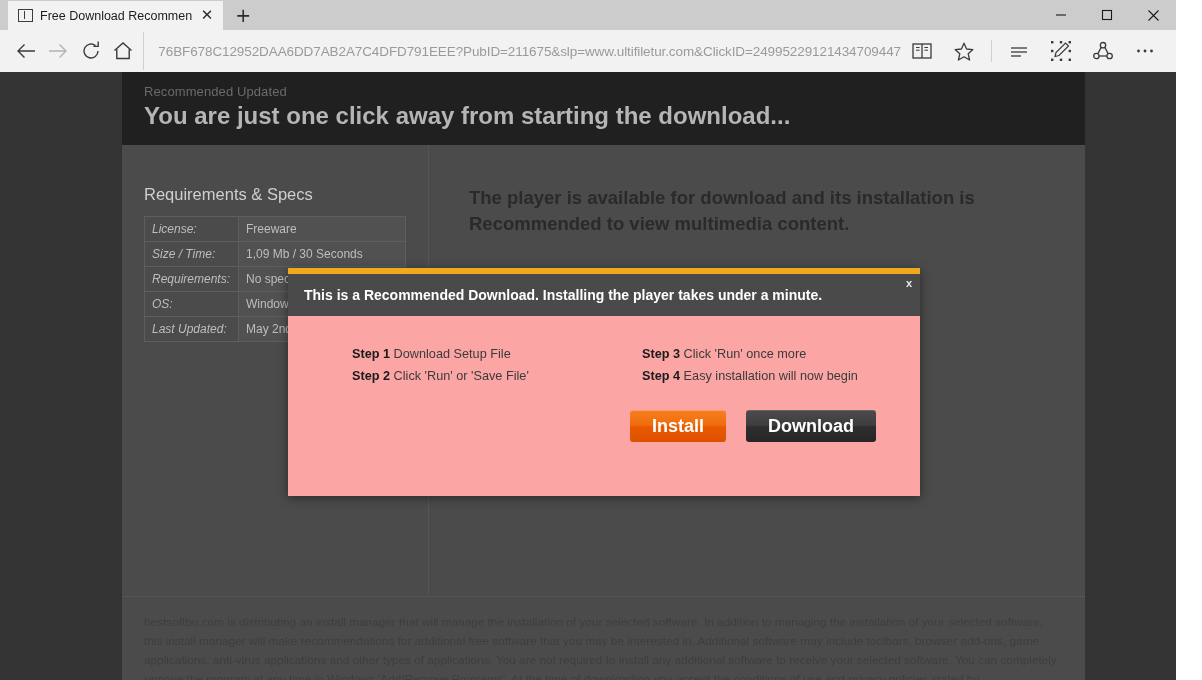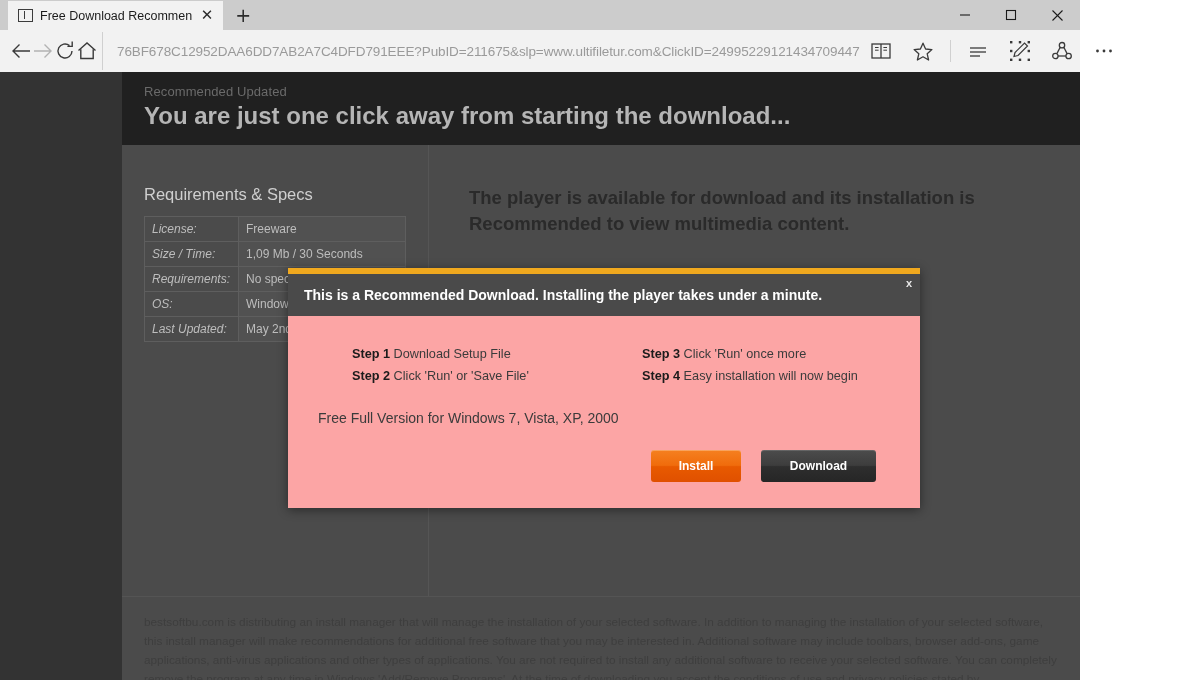--- a/index.html
+++ b/index.html
@@ -5,21 +5,21 @@
   * { box-sizing: border-box; margin: 0; padding: 0; }
   html, body {
     width: 1202px; height: 680px;
     overflow: hidden;
     font-family: "Liberation Sans", sans-serif;
     background: #ffffff;
   }
 
   
   .browser {
-    width: 1080px; height: 680px;
+    width: 1176px; height: 680px;
     position: relative;
     background: #cccccc;
     display: flex; flex-direction: column;
   }
 
   .titlebar {
     height: 30px;
     background: #cccccc;
     display: flex;
     align-items: flex-end;
@@ -264,21 +264,21 @@
   .modal-actions {
     display: flex;
     justify-content: flex-end;
     gap: 20px;
     padding-right: 14px;
   }
   .btn {
     border: none;
     font-family: "Liberation Sans", sans-serif;
     font-weight: bold;
-    font-size: 12px;
+    font-size: 18px;
     color: #ffffff;
     cursor: pointer;
     border-radius: 3px;
     padding: 0 22px;
     height: 32px;
     line-height: 32px;
     text-align: center;
   }
   .btn-install {
     background: linear-gradient(to bottom, #f58020 0%, #f06c0c 48%, #e85a00 52%, #e05000 100%);
@@ -483,21 +483,20 @@
               <b>Step 3</b>
               <span>Click 'Run' once more</span>
             </div>
             <div class="step-line">
               <b>Step 4</b>
               <span>Easy installation will now begin</span>
             </div>
           </div>
         </div>
 
-        <div class="modal-sub">Free Full Version for Windows 7, Vista, XP, 2000</div>
 
         <div class="modal-actions">
           <button class="btn btn-install">Install</button>
           <button class="btn btn-download">Download</button>
         </div>
       </div>
     </div>
 
   </div>
 </div>

